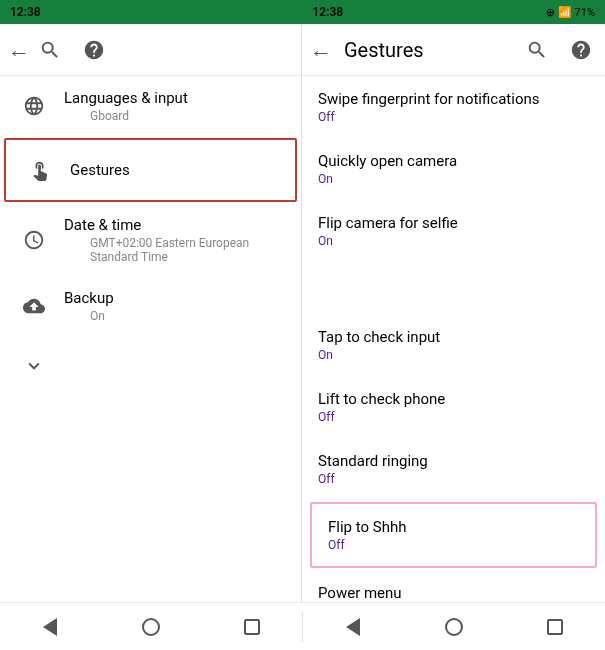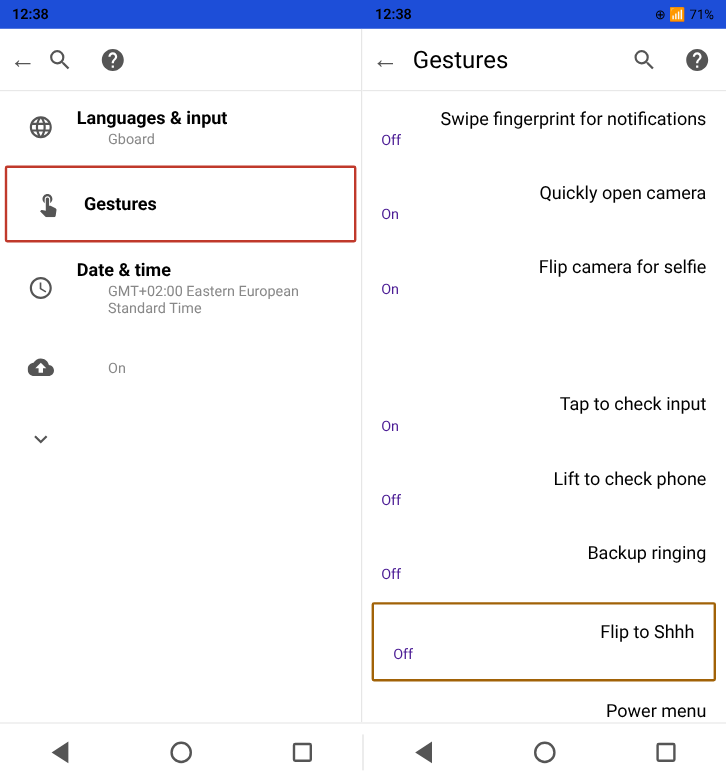--- a/index.html
+++ b/index.html
@@ -11,21 +11,21 @@
       display: flex;
       flex-direction: column;
       overflow: hidden;
     }
 
     
     .status-bar {
       display: flex;
       width: 100%;
       height: 24px;
-      background: #1d4ed8;
+      background: #15803d;
     }
     .status-bar-half {
       flex: 1;
       display: flex;
       align-items: center;
       justify-content: space-between;
       padding: 0 10px;
     }
     .status-time {
       font-size: 12px;
@@ -132,45 +132,44 @@
       width: 22px;
       height: 22px;
       fill: #555;
     }
     .settings-item-text {
       flex: 1;
     }
     .settings-item-title {
       font-size: 15px;
       color: #000;
-      font-weight: 700;
+      font-weight: 400;
     }
     .settings-item-subtitle {
       font-size: 12px;
       color: #888;
       margin-top: 2px;
       margin-left: 26px;
     }
 
     
     .gesture-item {
       padding: 14px 16px;
       cursor: pointer;
       min-height: 52px;
     }
     .gesture-item.highlighted {
-      border: 2px solid #a16207;
+      border: 2px solid #f9a8d4;
       margin: 2px 8px;
       border-radius: 2px;
     }
     .gesture-item-title {
       font-size: 15px;
       color: #000;
       font-weight: 400;
-      text-align: right;
     }
     .gesture-item-subtitle {
       font-size: 12px;
       color: #4c1d95;
       margin-top: 2px;
     }
 
     
     .nav-bar {
       height: 48px;
@@ -301,20 +300,21 @@
         </div>
       </div>
 
       <div class="settings-item">
         <div class="settings-item-icon">
           <svg viewBox="0 0 24 24">
               <path d="M19.35 10.04C18.67 6.59 15.64 4 12 4 9.11 4 6.6 5.64 5.35 8.04 2.34 8.36 0 10.91 0 14c0 3.31 2.69 6 6 6h13c2.76 0 5-2.24 5-5 0-2.64-2.05-4.78-4.65-4.96zM14 13v4h-4v-4H7l5-5 5 5h-3z"></path>
             </svg>
         </div>
         <div class="settings-item-text">
+          <div class="settings-item-title">Backup</div>
           <div class="settings-item-subtitle">On</div>
         </div>
       </div>
 
       <div class="settings-item">
         <div class="settings-item-icon">
           <svg viewBox="0 0 24 24">
               <path d="M16.59 8.59L12 13.17 7.41 8.59 6 10l6 6 6-6-1.41-1.41z"></path>
             </svg>
         </div>
@@ -366,21 +366,21 @@
         <div class="gesture-item-title">Tap to check input</div>
         <div class="gesture-item-subtitle">On</div>
       </div>
 
       <div class="gesture-item">
         <div class="gesture-item-title">Lift to check phone</div>
         <div class="gesture-item-subtitle">Off</div>
       </div>
 
       <div class="gesture-item">
-        <div class="gesture-item-title">Backup ringing</div>
+        <div class="gesture-item-title">Standard ringing</div>
         <div class="gesture-item-subtitle">Off</div>
       </div>
 
       <div class="gesture-item highlighted">
         <div class="gesture-item-title">Flip to Shhh</div>
         <div class="gesture-item-subtitle">Off</div>
       </div>
 
       <div class="gesture-item">
         <div class="gesture-item-title">Power menu</div>

